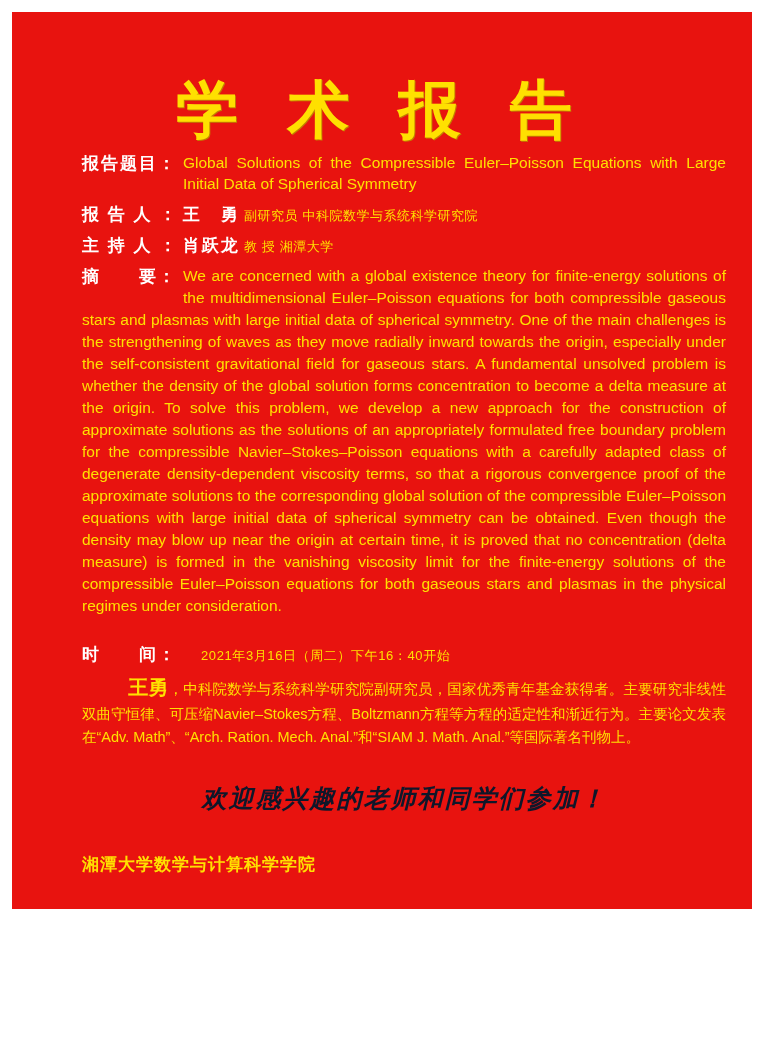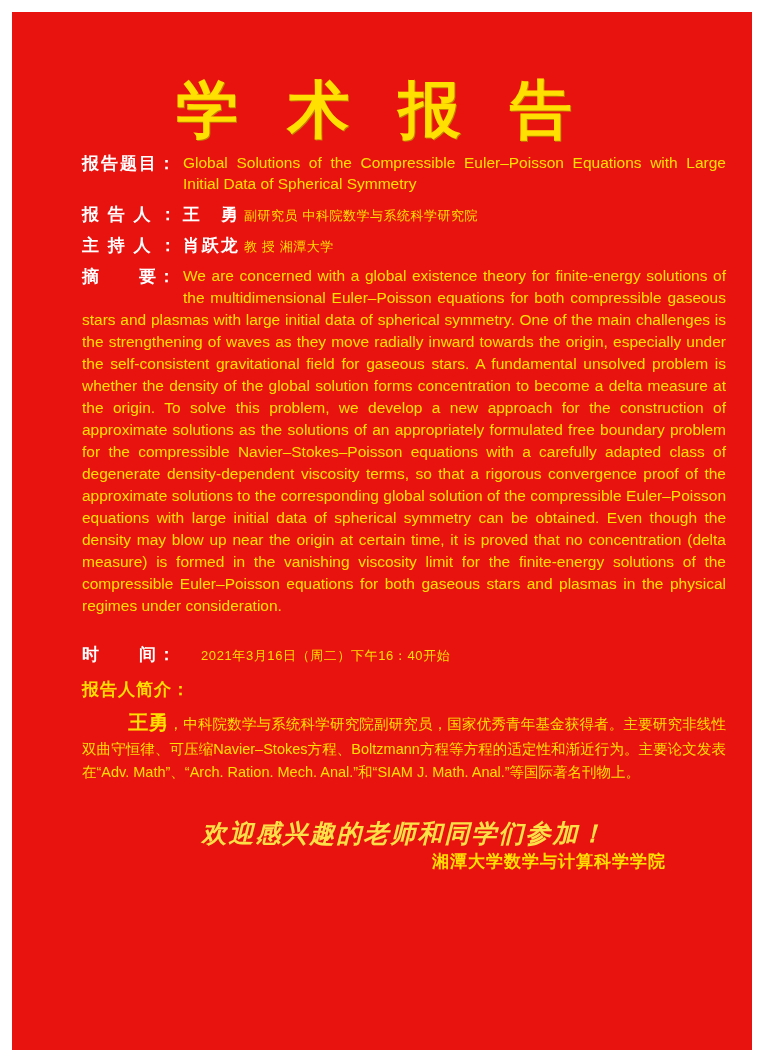--- a/index.html
+++ b/index.html
@@ -10,21 +10,21 @@
     width: 764px;
     height: 1058px;
     background: #ffffff;
     font-family: "Liberation Sans", sans-serif;
   }
   .poster {
     position: absolute;
     left: 12px;
     top: 12px;
     width: 740px;
-    height: 1038px;
+    height: 897px;
     background: #e8130f;
     overflow: hidden;
   }
   .title {
     text-align: center;
     color: #ffe000;
     font-size: 62px;
     font-weight: bold;
     letter-spacing: 16px;
     margin-top: 62px;
@@ -100,28 +100,28 @@
     font-size: 20px;
   }
   .indent {
     display: inline-block;
     width: 46px;
   }
   .welcome {
     margin-top: 34px;
     text-align: center;
     font-size: 25px;
-    color: #fde047;
+    color: #0f172a;
     font-weight: bold;
     font-style: italic;
     letter-spacing: 2px;
     font-family: "DejaVu Sans", sans-serif;
   }
   .signature {
-    text-align: right;
+    margin-top: 38px;
     padding-right: 60px;
     font-size: 17px;
     font-weight: bold;
     letter-spacing: 1px;
   }
   .gap-top {
     margin-top: 26px;
   }
   .clear {
     clear: both;
@@ -161,21 +161,20 @@
       <span>We are concerned with a global existence theory for finite-energy solutions of the multidimensional Euler–Poisson equations for both compressible gaseous stars and plasmas with large initial data of spherical symmetry. One of the main challenges is the strengthening of waves as they move radially inward towards the origin, especially under the self-consistent gravitational field for gaseous stars. A fundamental unsolved problem is whether the density of the global solution forms concentration to become a delta measure at the origin. To solve this problem, we develop a new approach for the construction of approximate solutions as the solutions of an appropriately formulated free boundary problem for the compressible Navier–Stokes–Poisson equations with a carefully adapted class of degenerate density-dependent viscosity terms, so that a rigorous convergence proof of the approximate solutions to the corresponding global solution of the compressible Euler–Poisson equations with large initial data of spherical symmetry can be obtained. Even though the density may blow up near the origin at certain time, it is proved that no concentration (delta measure) is formed in the vanishing viscosity limit for the finite-energy solutions of the compressible Euler–Poisson equations for both gaseous stars and plasmas in the physical regimes under consideration.</span>
       <div class="clear"></div>
     </div>
 
     <div class="meta-line gap-top">
       <span class="lbl">时　　间：</span>
       <span class="val">2021年3月16日（周二）下午16：40开始</span>
     </div>
 
 
-    <div class="bio-head">报告人简介：</div>
 
     <div class="bio-body">
       <span class="indent"></span><span class="name">王勇</span><span>，中科院数学与系统科学研究院副研究员，国家优秀青年基金获得者。主要研究非线性双曲守恒律、可压缩Navier–Stokes方程、Boltzmann方程等方程的适定性和渐近行为。主要论文发表在“Adv. Math”、“Arch. Ration. Mech. Anal.”和“SIAM J. Math. Anal.”等国际著名刊物上。</span>
     </div>
 
     <div class="welcome">欢迎感兴趣的老师和同学们参加！</div>
 
     <div class="signature">湘潭大学数学与计算科学学院</div>
 
   </div>

